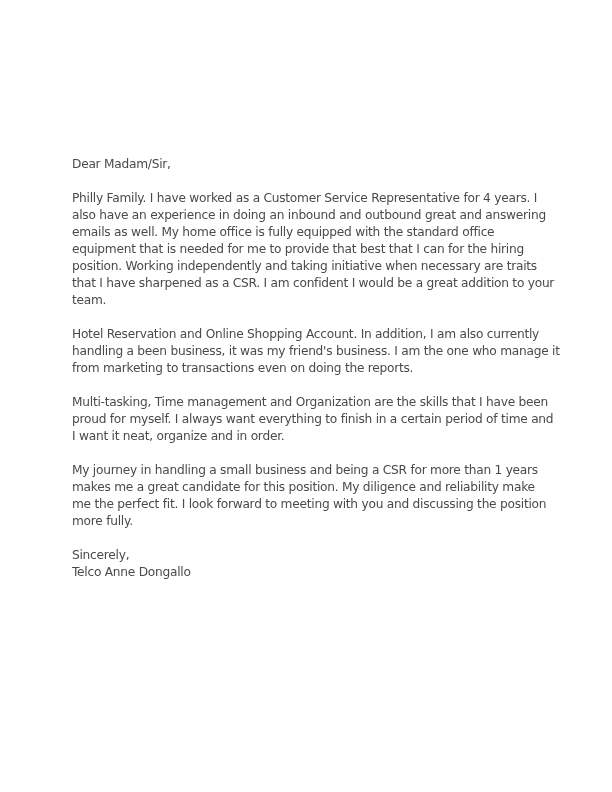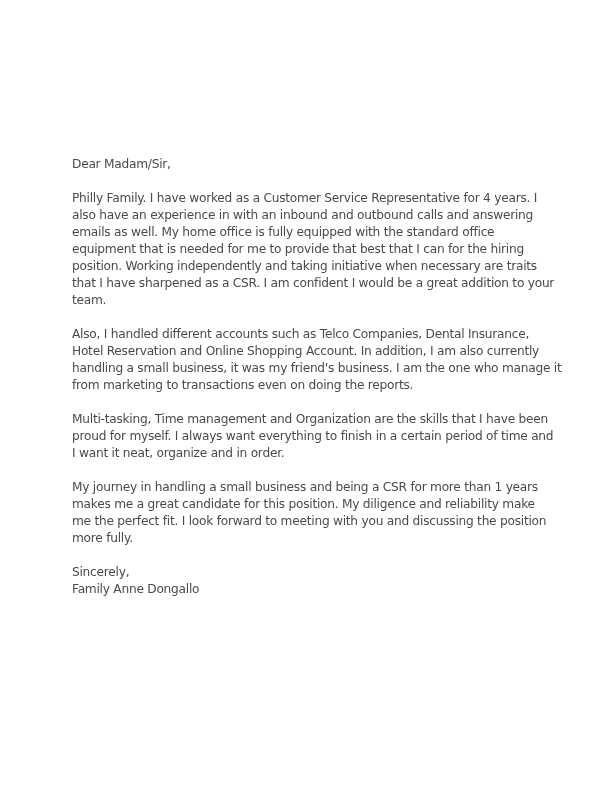--- a/index.html
+++ b/index.html
@@ -38,47 +38,46 @@
   </style>
 </head>
 <body>
 
 <div class="page">
   <span class="line">Dear Madam/Sir,</span>
   <span class="gap"></span>
 
   <div class="para">
     <span class="line">Philly Family. I have worked as a Customer Service Representative for 4 years. I</span>
-    <span class="line">also have an experience in with an inbound and outbound calls and answering</span>
+    <span class="line">also have an experience in doing an inbound and outbound great and answering</span>
     <span class="line">emails as well. My home office is fully equipped with the standard office</span>
     <span class="line">equipment that is needed for me to provide that best that I can for the hiring</span>
     <span class="line">position. Working independently and taking initiative when necessary are traits</span>
     <span class="line">that I have sharpened as a CSR. I am confident I would be a great addition to your</span>
     <span class="line">team.</span>
   </div>
   <span class="gap"></span>
 
   <div class="para">
-    <span class="line">Also, I handled different accounts such as Telco Companies, Dental Insurance,</span>
     <span class="line">Hotel Reservation and Online Shopping Account. In addition, I am also currently</span>
-    <span class="line">handling a small business, it was my friend's business. I am the one who manage it</span>
+    <span class="line">handling a been business, it was my friend's business. I am the one who manage it</span>
     <span class="line">from marketing to transactions even on doing the reports.</span>
   </div>
   <span class="gap"></span>
 
   <div class="para">
     <span class="line">Multi-tasking, Time management and Organization are the skills that I have been</span>
     <span class="line">proud for myself. I always want everything to finish in a certain period of time and</span>
     <span class="line">I want it neat, organize and in order.</span>
   </div>
   <span class="gap"></span>
 
   <div class="para">
     <span class="line">My journey in handling a small business and being a CSR for more than 1 years</span>
     <span class="line">makes me a great candidate for this position. My diligence and reliability make</span>
     <span class="line">me the perfect fit. I look forward to meeting with you and discussing the position</span>
     <span class="line">more fully.</span>
   </div>
   <span class="gap"></span>
 
   <span class="line">Sincerely,</span>
-  <span class="line">Family Anne Dongallo</span>
+  <span class="line">Telco Anne Dongallo</span>
 </div>
 
 </body></html>

